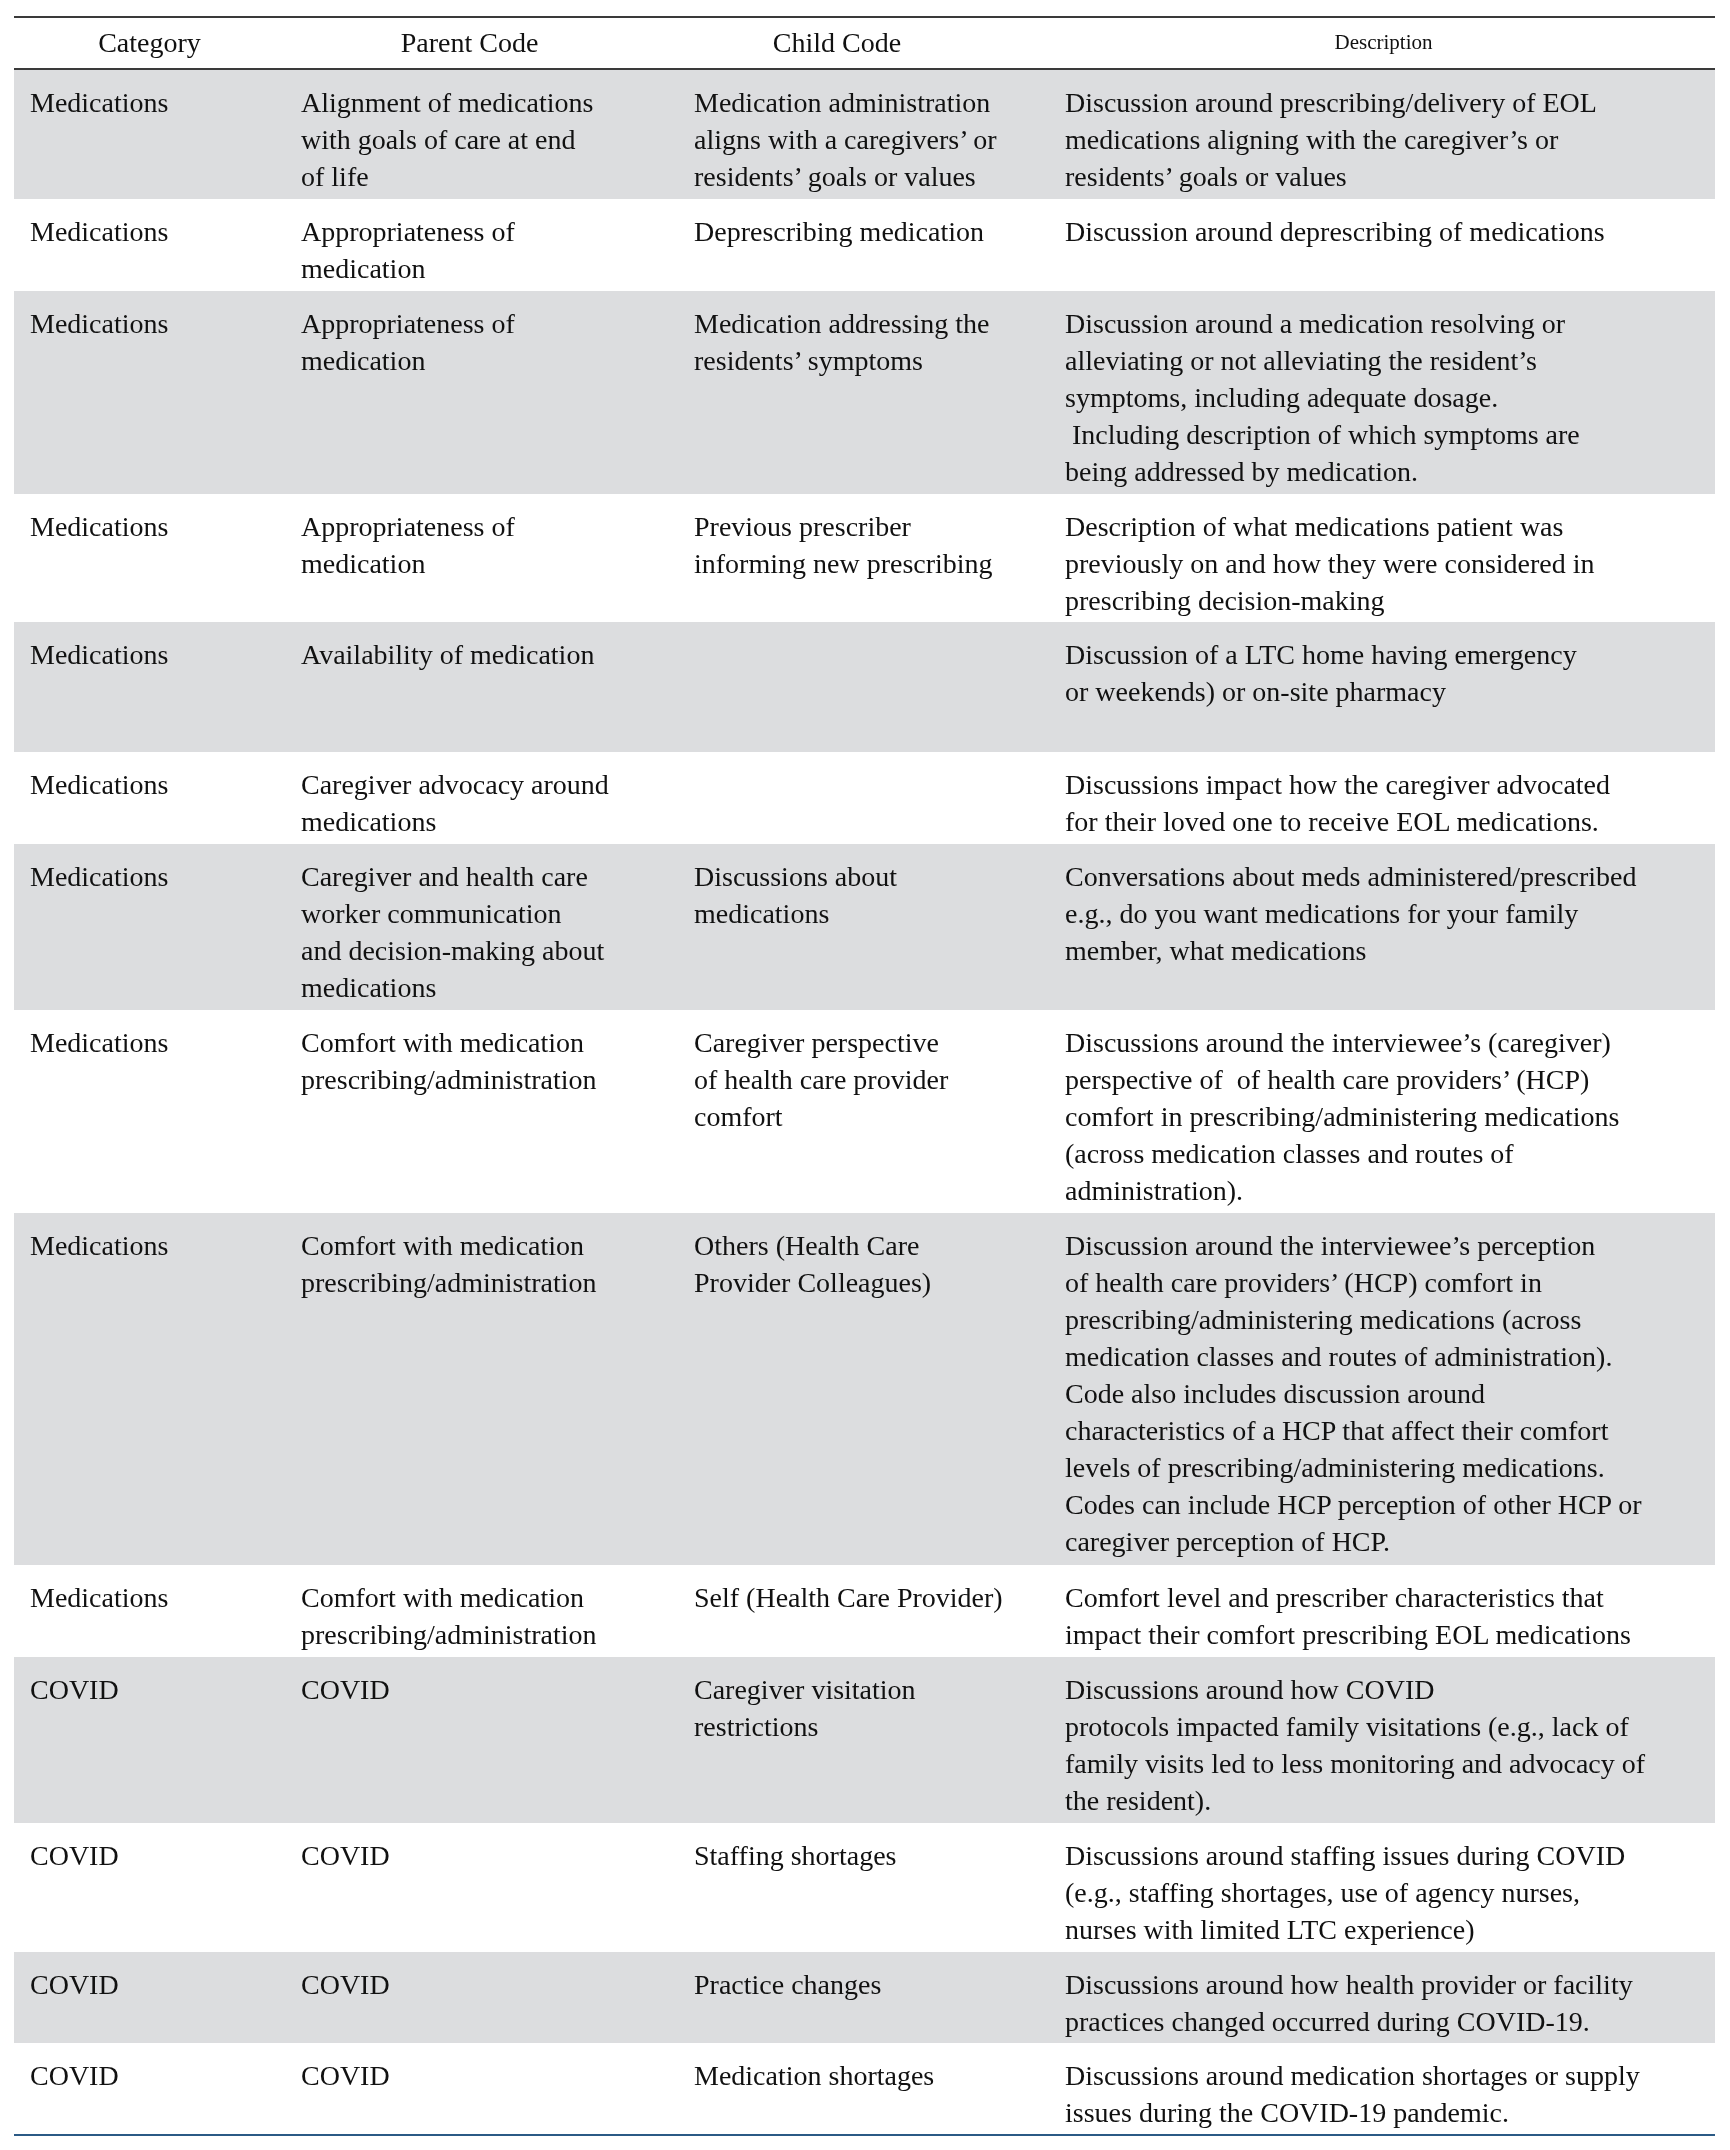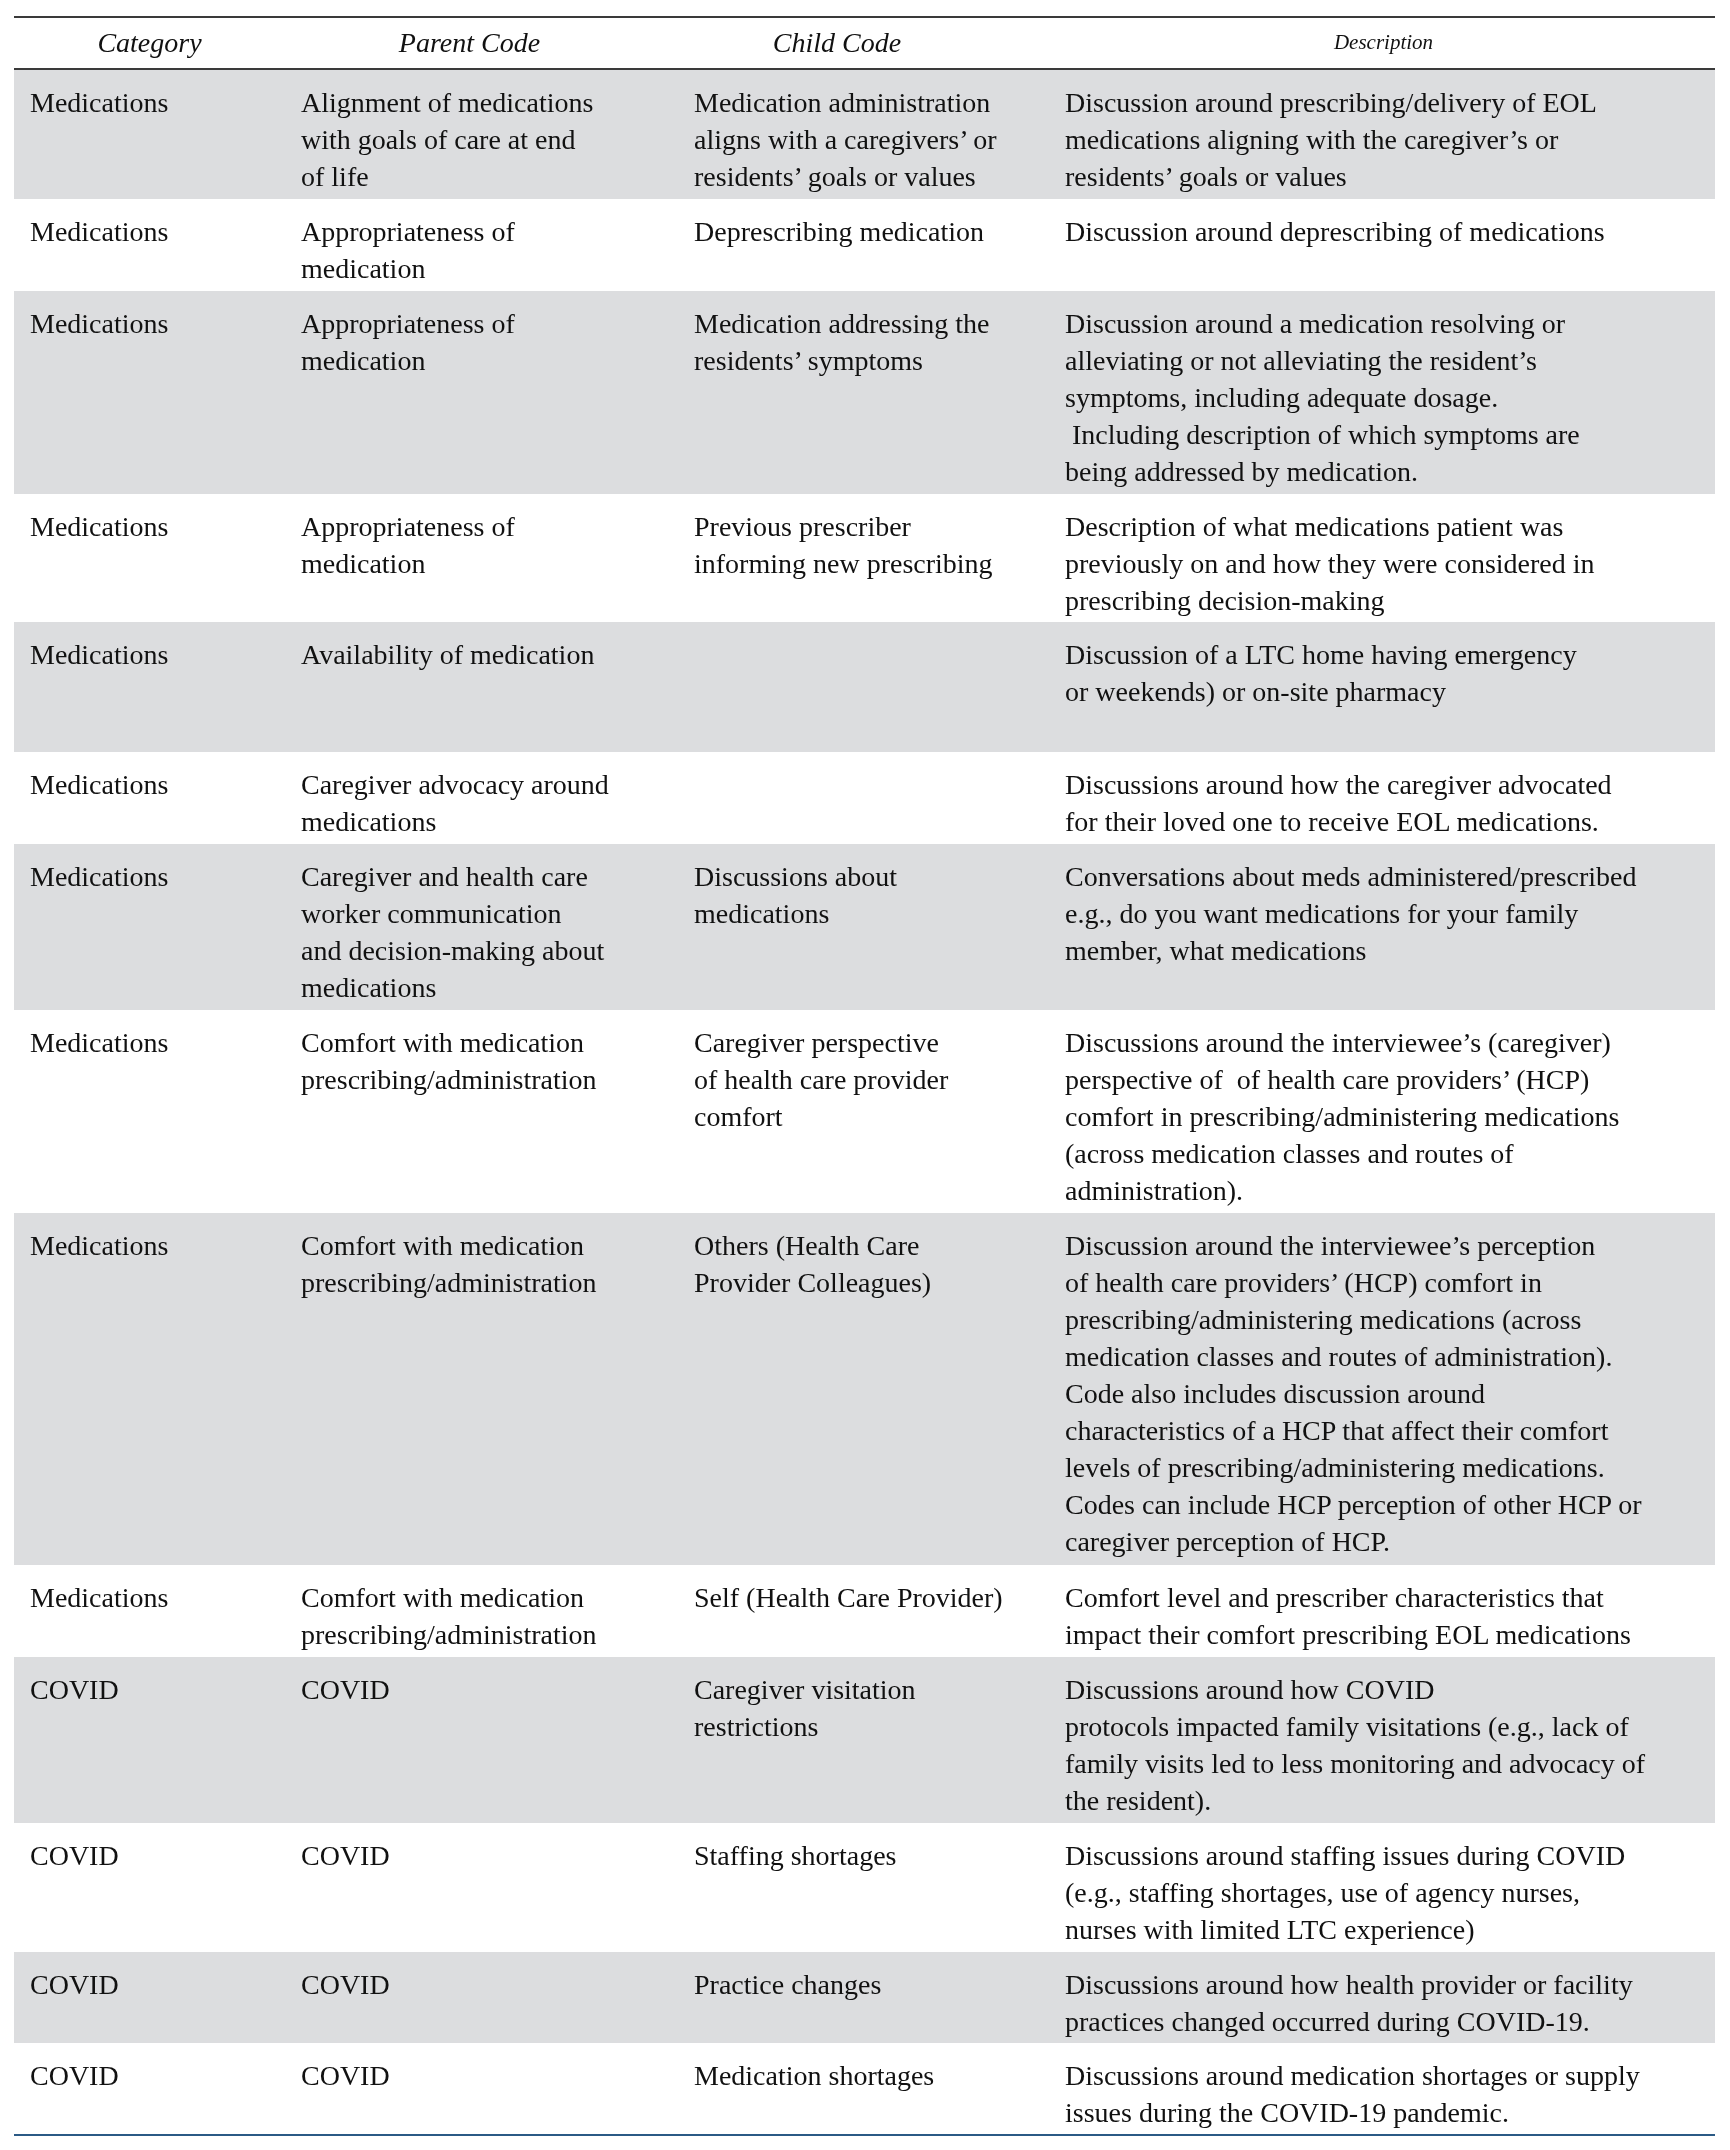--- a/index.html
+++ b/index.html
@@ -2,21 +2,21 @@
 <html style="font-size:7.8px"><head>
 <meta charset="utf-8">
 <style>
   html, body { margin: 0; padding: 0; background: #ffffff; }
   body { width: 1730px; height: 2151px; position: relative; overflow: hidden;
          font-family: "Liberation Serif", "DejaVu Serif", serif; color: #111111; }
   .table { position: absolute; left: 14px; top: 16px; width: 1701px; }
   .top-rule { height: 1.9px; background: #3a3a3a; }
   .header { position: relative; height: 50px; }
   .hcell { position: absolute; top: 0; height: 50px; display: flex; align-items: center; justify-content: center;
-           font-style: italic; font-size: 28px; }
+           font-size: 28px; }
   .hcell.desc { font-size: 21px; }
   .head-rule { height: 1.9px; background: #3a3a3a; }
   .row { position: relative; }
   .row.shade { background: #dcdddf; }
   .cell { position: absolute; top: 14.6px; font-size: 28px; line-height: 37px; white-space: pre; }
   .c1 { left: 16px; } .c2 { left: 287px; } .c3 { left: 680px; } .c4 { left: 1051px; }
   .line { display: block; }
   .bottom-rule { height: 2.4px; background: #2b5a85; }
 </style>
 </head>
@@ -59,21 +59,21 @@
       <div class="row shade" style="height: 130px;">
         <div class="cell c1"><span class="line">Medications</span></div>
         <div class="cell c2"><span class="line">Availability of medication</span></div>
         <div class="cell c3"></div>
         <div class="cell c4"><span class="line">Discussion of a LTC home having emergency</span><span class="line">or weekends) or on-site pharmacy</span></div>
       </div>
       <div class="row" style="height: 92px;">
         <div class="cell c1"><span class="line">Medications</span></div>
         <div class="cell c2"><span class="line">Caregiver advocacy around</span><span class="line">medications</span></div>
         <div class="cell c3"></div>
-        <div class="cell c4"><span class="line">Discussions around how the caregiver advocated</span><span class="line">for their loved one to receive EOL medications.</span></div>
+        <div class="cell c4"><span class="line">Discussions impact how the caregiver advocated</span><span class="line">for their loved one to receive EOL medications.</span></div>
       </div>
       <div class="row shade" style="height: 166px;">
         <div class="cell c1"><span class="line">Medications</span></div>
         <div class="cell c2"><span class="line">Caregiver and health care</span><span class="line">worker communication</span><span class="line">and decision-making about</span><span class="line">medications</span></div>
         <div class="cell c3"><span class="line">Discussions about</span><span class="line">medications</span></div>
         <div class="cell c4"><span class="line">Conversations about meds administered/prescribed</span><span class="line">e.g., do you want medications for your family</span><span class="line">member, what medications</span></div>
       </div>
       <div class="row" style="height: 203px;">
         <div class="cell c1"><span class="line">Medications</span></div>
         <div class="cell c2"><span class="line">Comfort with medication</span><span class="line">prescribing/administration</span></div>

